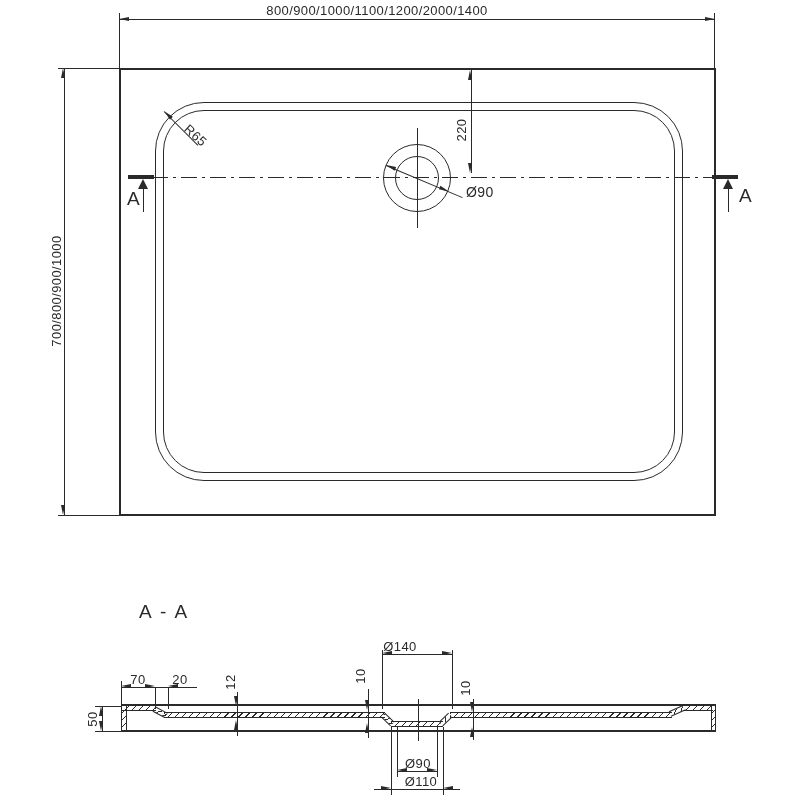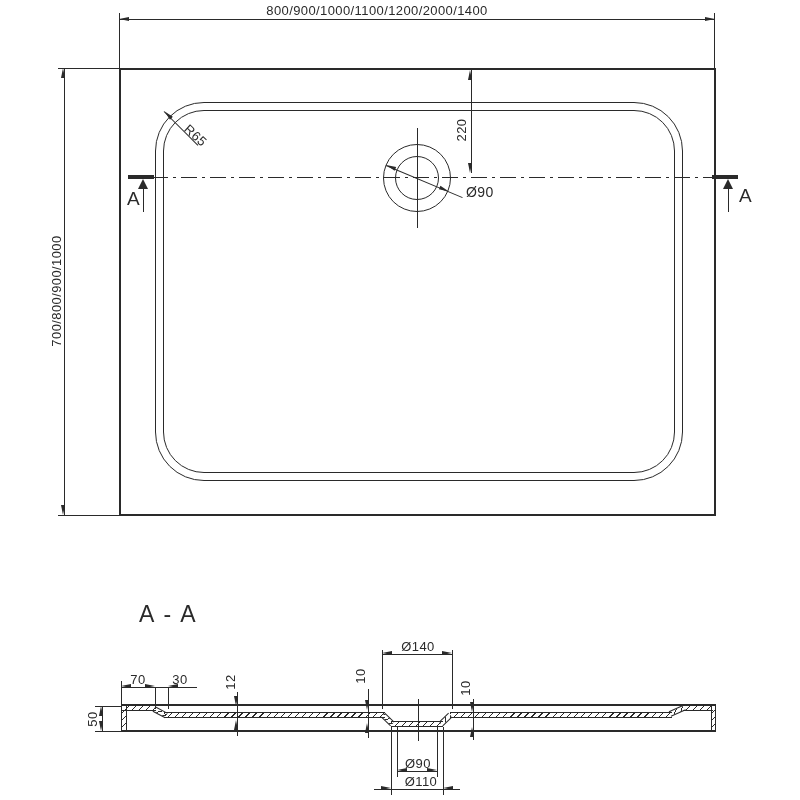--- a/index.html
+++ b/index.html
@@ -83,21 +83,21 @@
     <div class="vtxt" style="left:176px; top:127px; width:40px; height:16px; transform:rotate(42deg);">R65</div>
 
     <div class="vl" style="left:471px; top:70px; height:103px;"></div>
     <div class="ar ar-u" style="left:468.4px; top:70px;"></div>
     <div class="ar ar-d" style="left:468.4px; top:163px;"></div>
     <div class="vtxt" style="left:441px; top:121px; width:40px; height:18px;">220</div>
   </div>
 
   <div>
 
-    <div class="txt" style="left:139px; top:601px; font-size:23px; letter-spacing:2px;">A - A</div>
+    <div class="txt" style="left:139px; top:601px; font-size:19px; letter-spacing:2px;">A - A</div>
 
     <div class="hl" style="left:121px; top:704px; width:595px; height:1.9px;"></div>
     <div class="hl" style="left:121px; top:729.8px; width:595px; height:2.3px;"></div>
 
     <div class="abs hatch" style="left:121px; top:705px; width:5.5px; height:26px; border-left:1.6px solid var(--ink); border-right:1px solid var(--ink); box-sizing:border-box;"></div>
     <div class="abs hatch" style="left:710.5px; top:705px; width:5.5px; height:26px; border-left:1px solid var(--ink); border-right:1.6px solid var(--ink); box-sizing:border-box;"></div>
 
     <div class="abs hatch" style="left:122px; top:705px; width:34px; height:6px; border-bottom:1.1px solid var(--ink); box-sizing:border-box;"></div>
     <div class="abs hatch" style="left:683px; top:705px; width:30px; height:6px; border-bottom:1.1px solid var(--ink); box-sizing:border-box;"></div>
 
@@ -121,38 +121,38 @@
     <div class="vl" style="left:121px; top:681px; height:23px;"></div>
     <div class="vl" style="left:155px; top:687px; height:22px;"></div>
     <div class="hl" style="left:121px; top:687px; width:34px;"></div>
     <div class="ar ar-l" style="left:121px; top:684.4px;"></div>
     <div class="ar ar-r" style="left:145px; top:684.4px;"></div>
     <div class="txt cx" style="left:138px; top:672px;">70</div>
 
     <div class="vl" style="left:168px; top:687px; height:22px;"></div>
     <div class="hl" style="left:155px; top:687px; width:42px;"></div>
     <div class="ar ar-l" style="left:168px; top:684.4px;"></div>
-    <div class="txt cx" style="left:180px; top:672px;">30</div>
+    <div class="txt cx" style="left:180px; top:672px;">20</div>
 
     <div class="vl" style="left:237px; top:692px; height:44px;"></div>
     <div class="ar ar-d" style="left:234.4px; top:696px;"></div>
     <div class="ar ar-u" style="left:234.4px; top:720px;"></div>
     <div class="vtxt" style="left:210px; top:673px; width:40px; height:18px;">12</div>
 
     <div class="vl" style="left:368px; top:689px; height:49px;"></div>
     <div class="ar ar-d" style="left:365.4px; top:700px;"></div>
     <div class="ar ar-u" style="left:365.4px; top:723px;"></div>
     <div class="vtxt" style="left:340px; top:667px; width:40px; height:18px;">10</div>
 
     <div class="vl" style="left:382px; top:650px; height:59px;"></div>
     <div class="vl" style="left:452px; top:650px; height:59px;"></div>
     <div class="hl" style="left:382px; top:654px; width:70px;"></div>
     <div class="ar ar-l" style="left:382px; top:651.4px;"></div>
     <div class="ar ar-r" style="left:442px; top:651.4px;"></div>
-    <div class="txt cx" style="left:418px; top:639px;">Ø140</div>
+    <div class="txt cx" style="left:400px; top:639px;">Ø140</div>
 
     <div class="vl" style="left:473px; top:699px; height:41px;"></div>
     <div class="ar ar-d" style="left:470.4px; top:702px;"></div>
     <div class="ar ar-u" style="left:470.4px; top:727px;"></div>
     <div class="vtxt" style="left:445px; top:679px; width:40px; height:18px;">10</div>
 
     <div class="vl" style="left:397px; top:727px; height:50px;"></div>
     <div class="vl" style="left:437px; top:727px; height:50px;"></div>
     <div class="hl" style="left:397px; top:771px; width:40px;"></div>
     <div class="ar ar-l" style="left:397px; top:768.4px;"></div>

